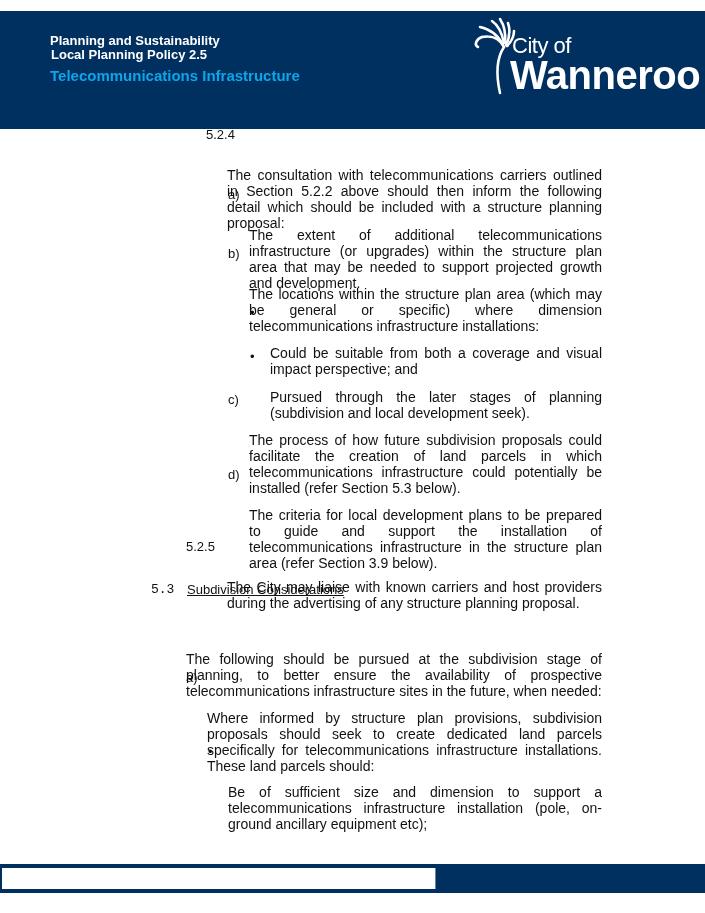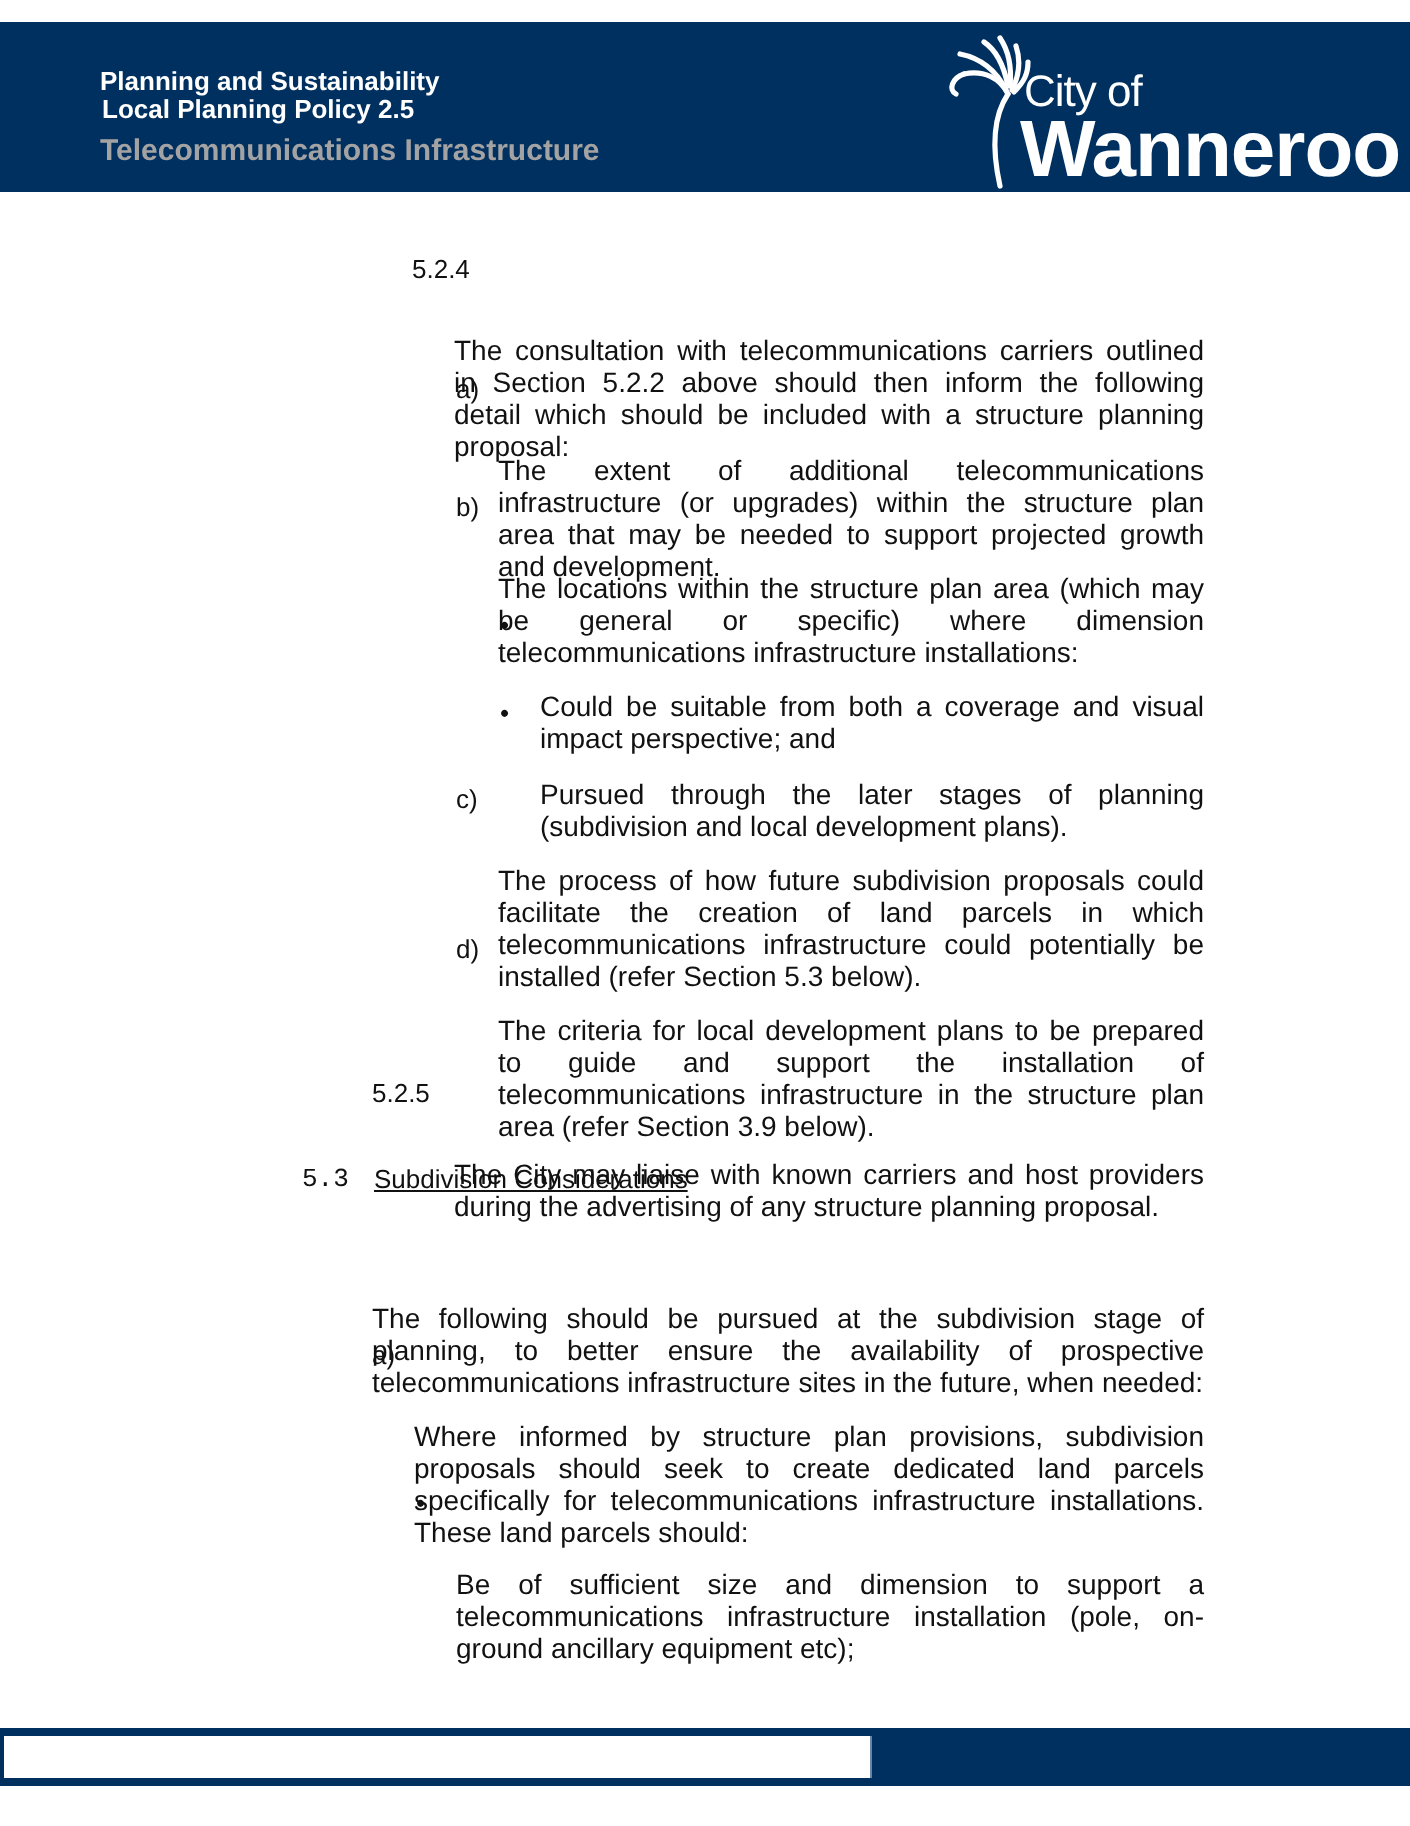--- a/index.html
+++ b/index.html
@@ -1,22 +1,22 @@
 <!DOCTYPE html>
 <html><head>
   <meta charset="utf-8">
   <style>
     html, body { margin: 0; padding: 0; background: #ffffff; }
     body { width: 705px; height: 913px; position: relative; overflow: hidden;
            font-family: "Liberation Sans", sans-serif; color: #111; }
-    .header { position: absolute; left: 0; top: 11px; width: 705px; height: 85px; background: #00305f; }
+    .header { position: absolute; left: 0; top: 11px; width: 705px; height: 118px; background: #00305f; }
     .h-line { position: absolute; left: 50px; font-weight: bold; color: #ffffff; font-size: 13px; white-space: nowrap; }
     .h1 { top: 22px; }
     .h2 { top: 36px; left: 51px; }
-    .h3 { top: 56px; color: #a3a3a3; font-size: 15px; }
+    .h3 { top: 56px; color: #0ea5e9; font-size: 15px; }
     .logo { position: absolute; left: 470px; top: 4px; width: 220px; height: 90px; }
     .logo-city { position: absolute; left: 42px; top: 18px; color: #fff; font-size: 22px; letter-spacing: -0.5px; }
     .logo-name { position: absolute; left: 40px; top: 38px; color: #fff; font-size: 40px; font-weight: bold; letter-spacing: -0.5px; }
     .logo-mark { position: absolute; left: 0; top: 0; width: 46px; height: 80px; }
 
     .p { position: absolute; font-size: 14px; line-height: 16px; text-align: justify; margin-top: 40px; }
     .p.last { text-align-last: left; }
     .num { position: absolute; font-size: 13px; line-height: 16px; }
     .bullet { position: absolute; font-size: 13px; line-height: 16px; }
     .u { text-decoration: underline; }
@@ -55,21 +55,21 @@
 <div class="num" style="left:228px; top:187px;">a)</div>
 <div class="p last" style="left:249px; top:187px; width:353px;">The extent of additional telecommunications infrastructure (or upgrades) within the structure plan area that may be needed to support projected growth and development.</div>
 
 <div class="num" style="left:228px; top:246px;">b)</div>
 <div class="p last" style="left:249px; top:246px; width:353px;">The locations within the structure plan area (which may be general or specific) where dimension telecommunications infrastructure installations:</div>
 
 <div class="bullet" style="left:250px; top:305px;">•</div>
 <div class="p last" style="left:270px; top:305px; width:332px;">Could be suitable from both a coverage and visual impact perspective; and</div>
 
 <div class="bullet" style="left:250px; top:349px;">•</div>
-<div class="p last" style="left:270px; top:349px; width:332px;">Pursued through the later stages of planning (subdivision and local development plans).</div>
+<div class="p last" style="left:270px; top:349px; width:332px;">Pursued through the later stages of planning (subdivision and local development seek).</div>
 
 <div class="num" style="left:228px; top:392px;">c)</div>
 <div class="p last" style="left:249px; top:392px; width:353px;">The process of how future subdivision proposals could facilitate the creation of land parcels in which telecommunications infrastructure could potentially be installed (refer Section 5.3 below).</div>
 
 <div class="num" style="left:228px; top:467px;">d)</div>
 <div class="p last" style="left:249px; top:467px; width:353px;">The criteria for local development plans to be prepared to guide and support the installation of telecommunications infrastructure in the structure plan area (refer Section 3.9 below).</div>
 
 <div class="num" style="left:186px; top:539px;">5.2.5</div>
 <div class="p last" style="left:227px; top:539px; width:375px;">The City may liaise with known carriers and host providers during the advertising of any structure planning proposal.</div>
 

